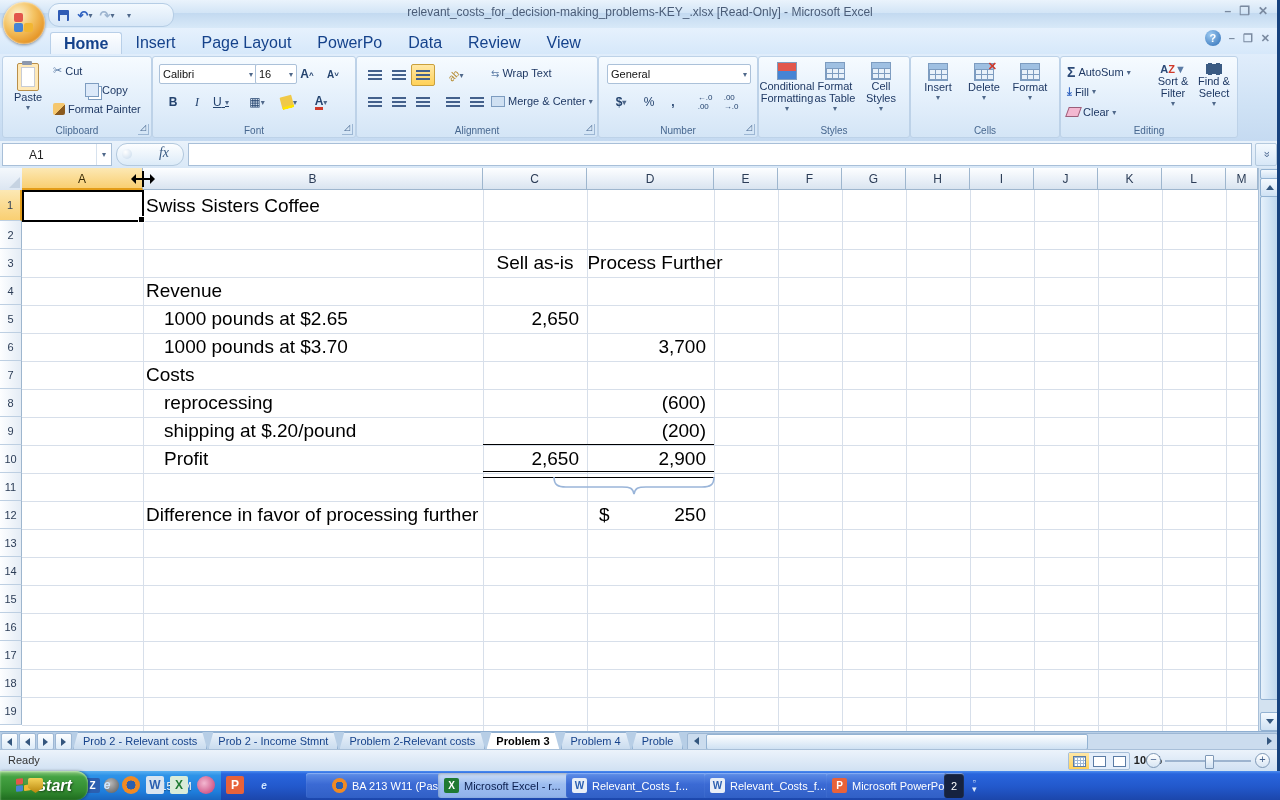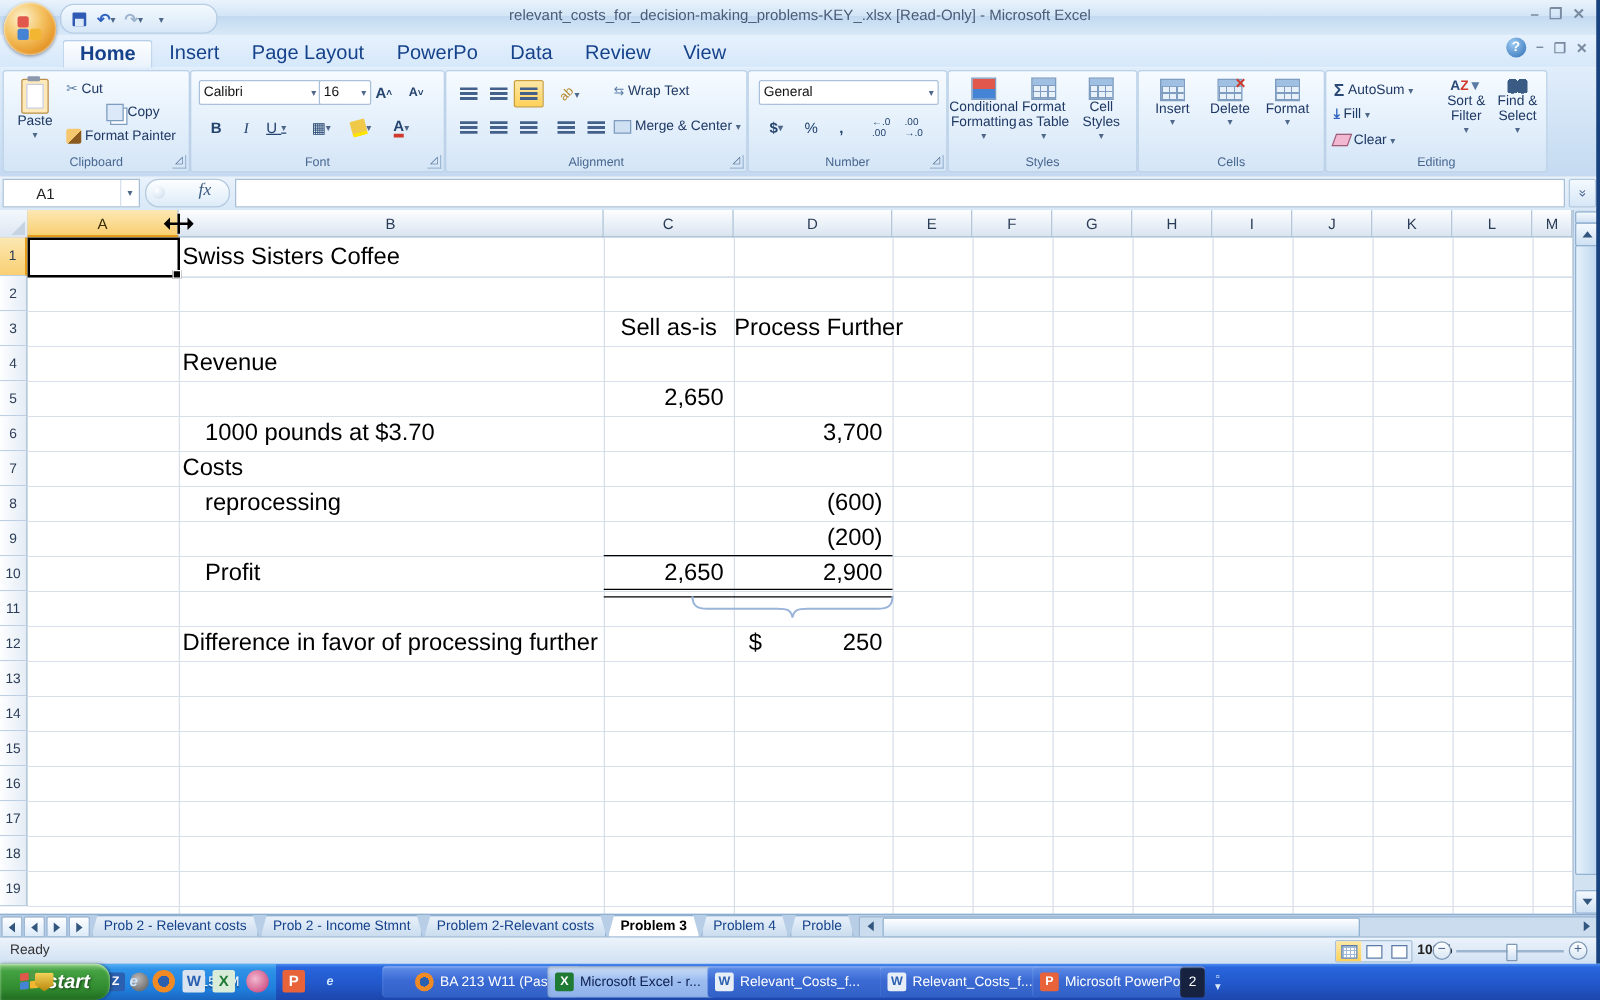--- a/index.html
+++ b/index.html
@@ -434,26 +434,28 @@
     <div class="vline" style="left:1226px;"></div>
 
     <div class="abs" id="selbox">
         <span class="handle"></span>
       </div>
 
     <div class="cell" style="left:146px;top:22px;height:31px;">Swiss Sisters Coffee</div>
     <div class="cell ctr" style="left:483px;top:81px;width:104px;height:28px;">Sell as-is</div>
     <div class="cell ctr" style="left:580px;top:81px;width:150px;height:28px;">Process Further</div>
     <div class="cell" style="left:146px;top:109px;height:28px;">Revenue</div>
+    <div class="cell" style="left:164px;top:137px;height:28px;">1000 pounds at $2.65</div>
     <div class="cell num" style="left:483px;top:137px;width:104px;height:28px;">2,650</div>
     <div class="cell" style="left:164px;top:165px;height:28px;">1000 pounds at $3.70</div>
     <div class="cell num" style="left:587px;top:165px;width:127px;height:28px;">3,700</div>
     <div class="cell" style="left:146px;top:193px;height:28px;">Costs</div>
     <div class="cell" style="left:164px;top:221px;height:28px;">reprocessing</div>
     <div class="cell num" style="left:587px;top:221px;width:127px;height:28px;">(600)</div>
+    <div class="cell" style="left:164px;top:249px;height:28px;">shipping at $.20/pound</div>
     <div class="cell num" style="left:587px;top:249px;width:127px;height:28px;">(200)</div>
     <div class="cell" style="left:164px;top:277px;height:28px;">Profit</div>
     <div class="cell num" style="left:483px;top:277px;width:104px;height:28px;">2,650</div>
     <div class="cell num" style="left:587px;top:277px;width:127px;height:28px;">2,900</div>
     <div class="cell" style="left:146px;top:333px;height:28px;">Difference in favor of processing further</div>
     <div class="cell" style="left:587px;top:333px;width:127px;height:28px;justify-content:space-between;padding:0 8px 0 12px;">
       <span>$</span>
       <span>250</span>
     </div>
 

